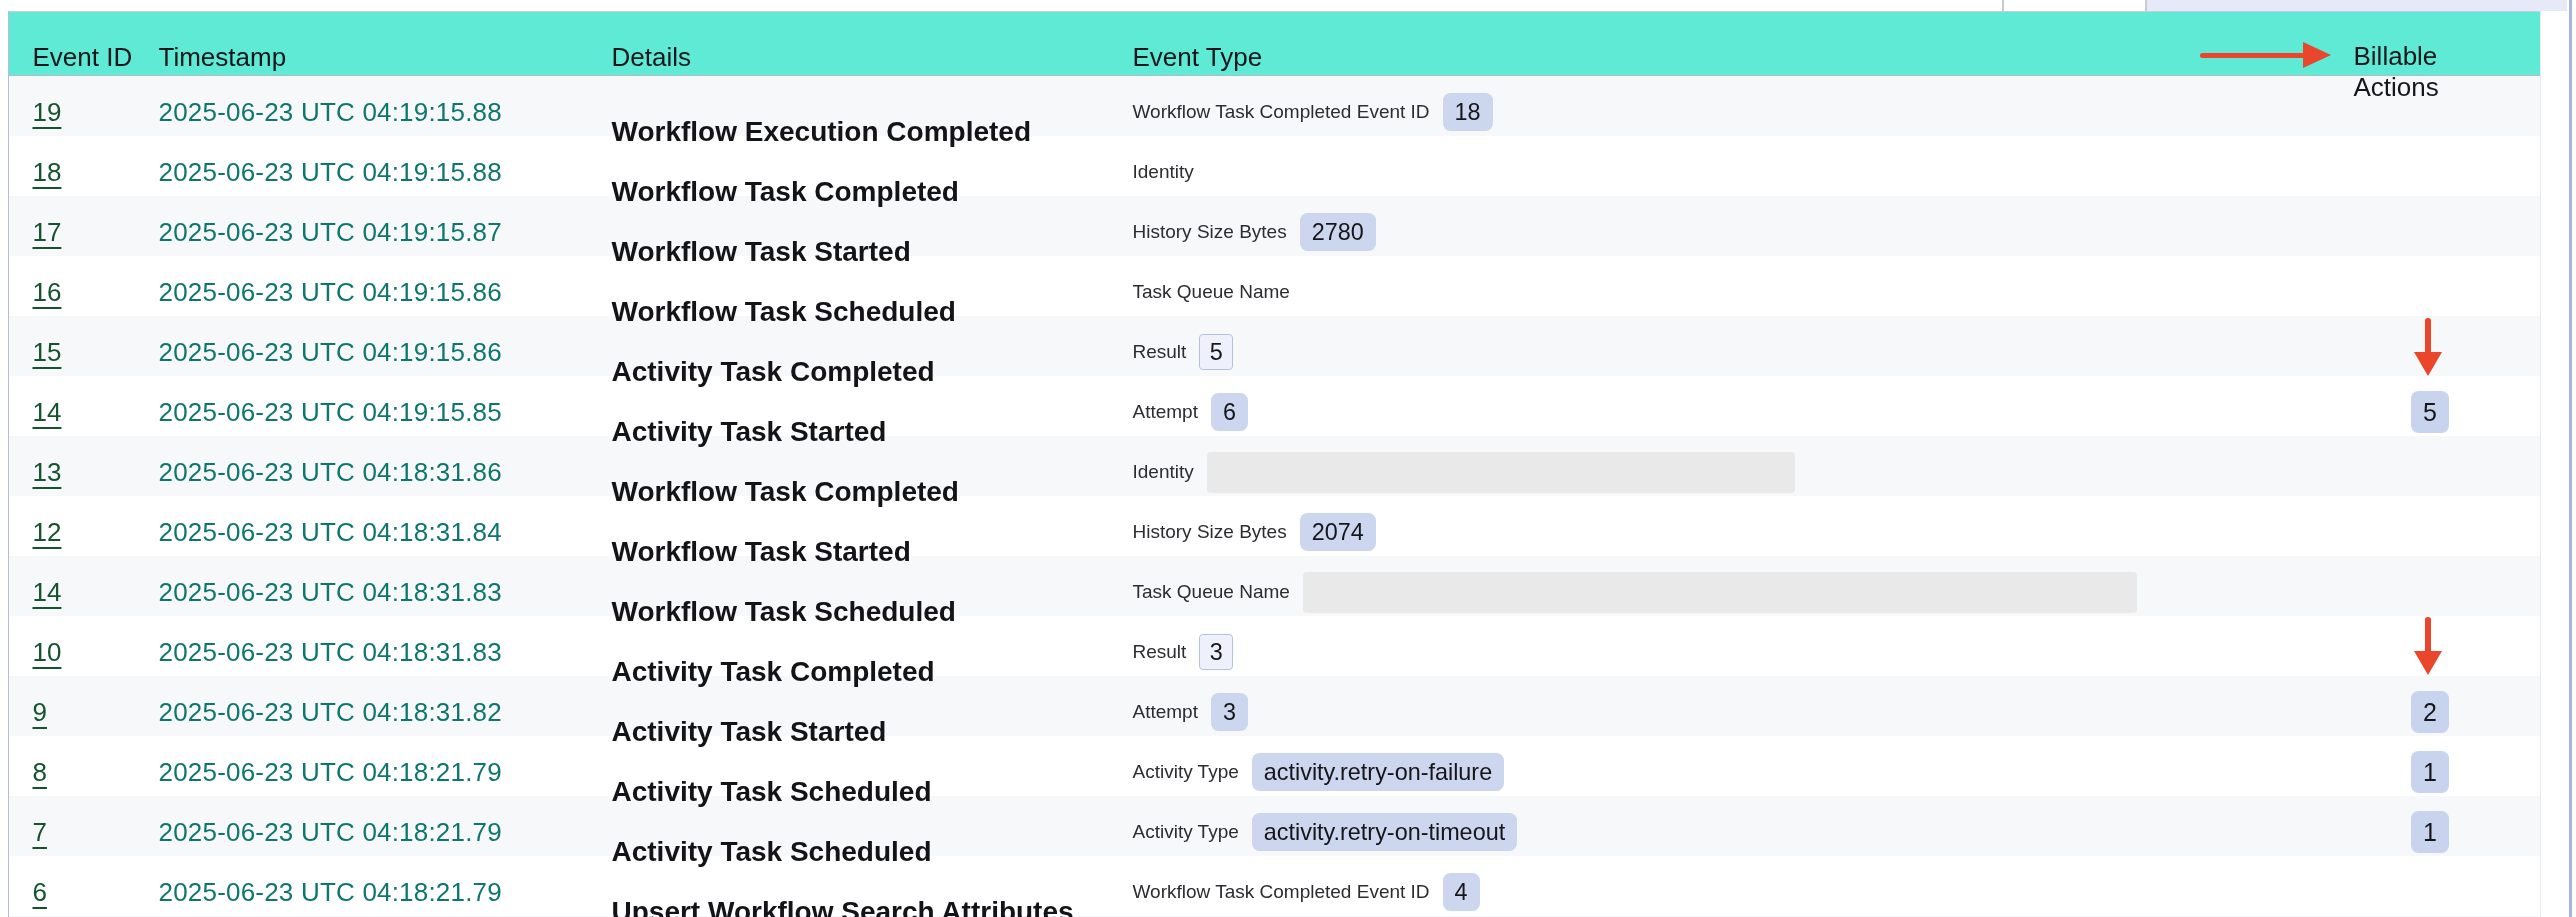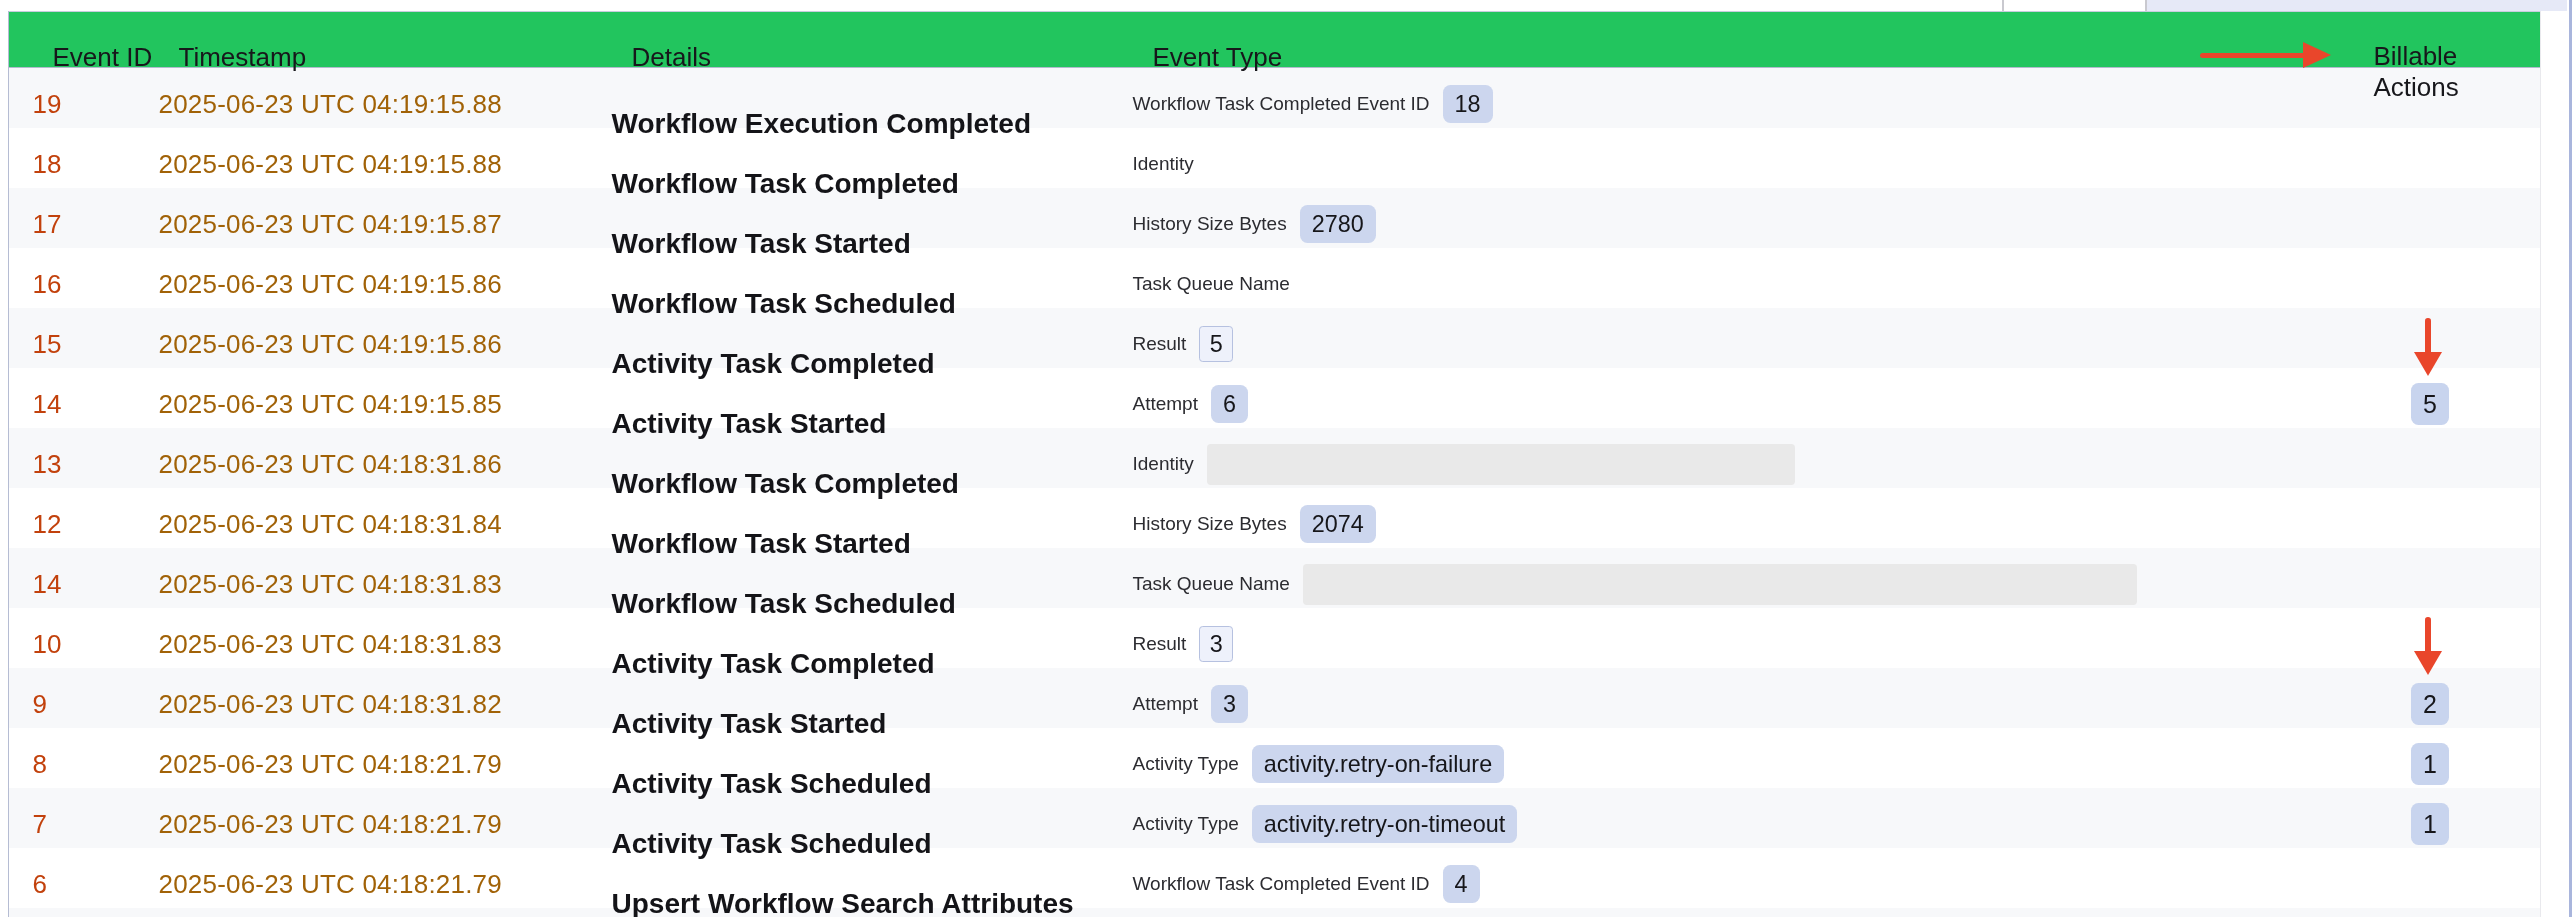--- a/index.html
+++ b/index.html
@@ -13,36 +13,36 @@
   .strip-lavender{position:absolute;left:2145px;top:0;width:422px;height:11.2px;background:#e6e9f7;}
   .strip-line{position:absolute;top:0;width:1.9px;height:11.2px;background:#c9c9cf;}
   .strip-line.l1{left:2002px;}
   .strip-line.l2{left:2145px;}
 
   
   .table-wrap{position:absolute;left:7.5px;top:11.2px;width:2533px;height:907px;
     border-left:1.9px solid #b5bcd3;background:#f7f8fa;}
 
   .thead{display:grid;grid-template-columns:150px 453px 521px 1221px 1fr;align-items:center;
-    height:57px;background:#22c55e;border-top:0.9px solid #c7cdde;border-bottom:1.9px solid #b3bacd;
-    position:relative;padding-left:20px;}
+    height:65px;background:#5eead4;border-top:0.9px solid #c7cdde;border-bottom:1.9px solid #b3bacd;
+    position:relative;}
   .th{font-size:26px;font-weight:500;color:#17171b;}
   .th.c1{padding-left:24px;}
   .th.c5{display:flex;justify-content:flex-end;padding-right:18.7px;margin-top:29px;}
 
   .row{display:grid;grid-template-columns:150px 453px 521px 1221px 1fr;align-items:center;
     height:60px;background:#ffffff;}
   .row.alt{background:#f7f8fa;}
   .cell{display:flex;align-items:center;min-width:0;}
   .cell.c1{padding-left:24px;}
   .cell.c5{justify-content:center;padding-right:34px;}
 
-  a.event-id{color:#c2410c;font-size:26px;
+  a.event-id{color:#14532d;font-size:26px;text-decoration:underline;
     text-underline-offset:5.6px;text-decoration-thickness:1.9px;cursor:pointer;}
-  .ts{font-size:26px;color:#a16207;letter-spacing:0.2px;}
+  .ts{font-size:26px;color:#0f766e;letter-spacing:0.2px;}
   .etype{font-size:28px;font-weight:700;color:#141418;white-space:nowrap;margin-top:40px;}
   .dlabel{font-size:19px;color:#2c2c31;white-space:nowrap;}
   .dval{margin-left:13px;}
 
   .badge{background:#ccd6ee;border-radius:7.5px;padding:5.6px 12px;font-size:23.4px;color:#16161a;white-space:nowrap;}
   .badge-outline{background:#eef1fb;border:1.9px solid #b6c1e0;border-radius:3.7px;padding:3.7px 9.3px;
     font-size:23.4px;color:#16161a;}
   .redacted{background:#e9e9e9;border-radius:3.7px;height:41px;}
   .bill-badge{background:#c8d4ee;border-radius:7.5px;padding:6.5px 12px;font-size:25px;color:#16161a;min-width:37px;text-align:center;}
 

